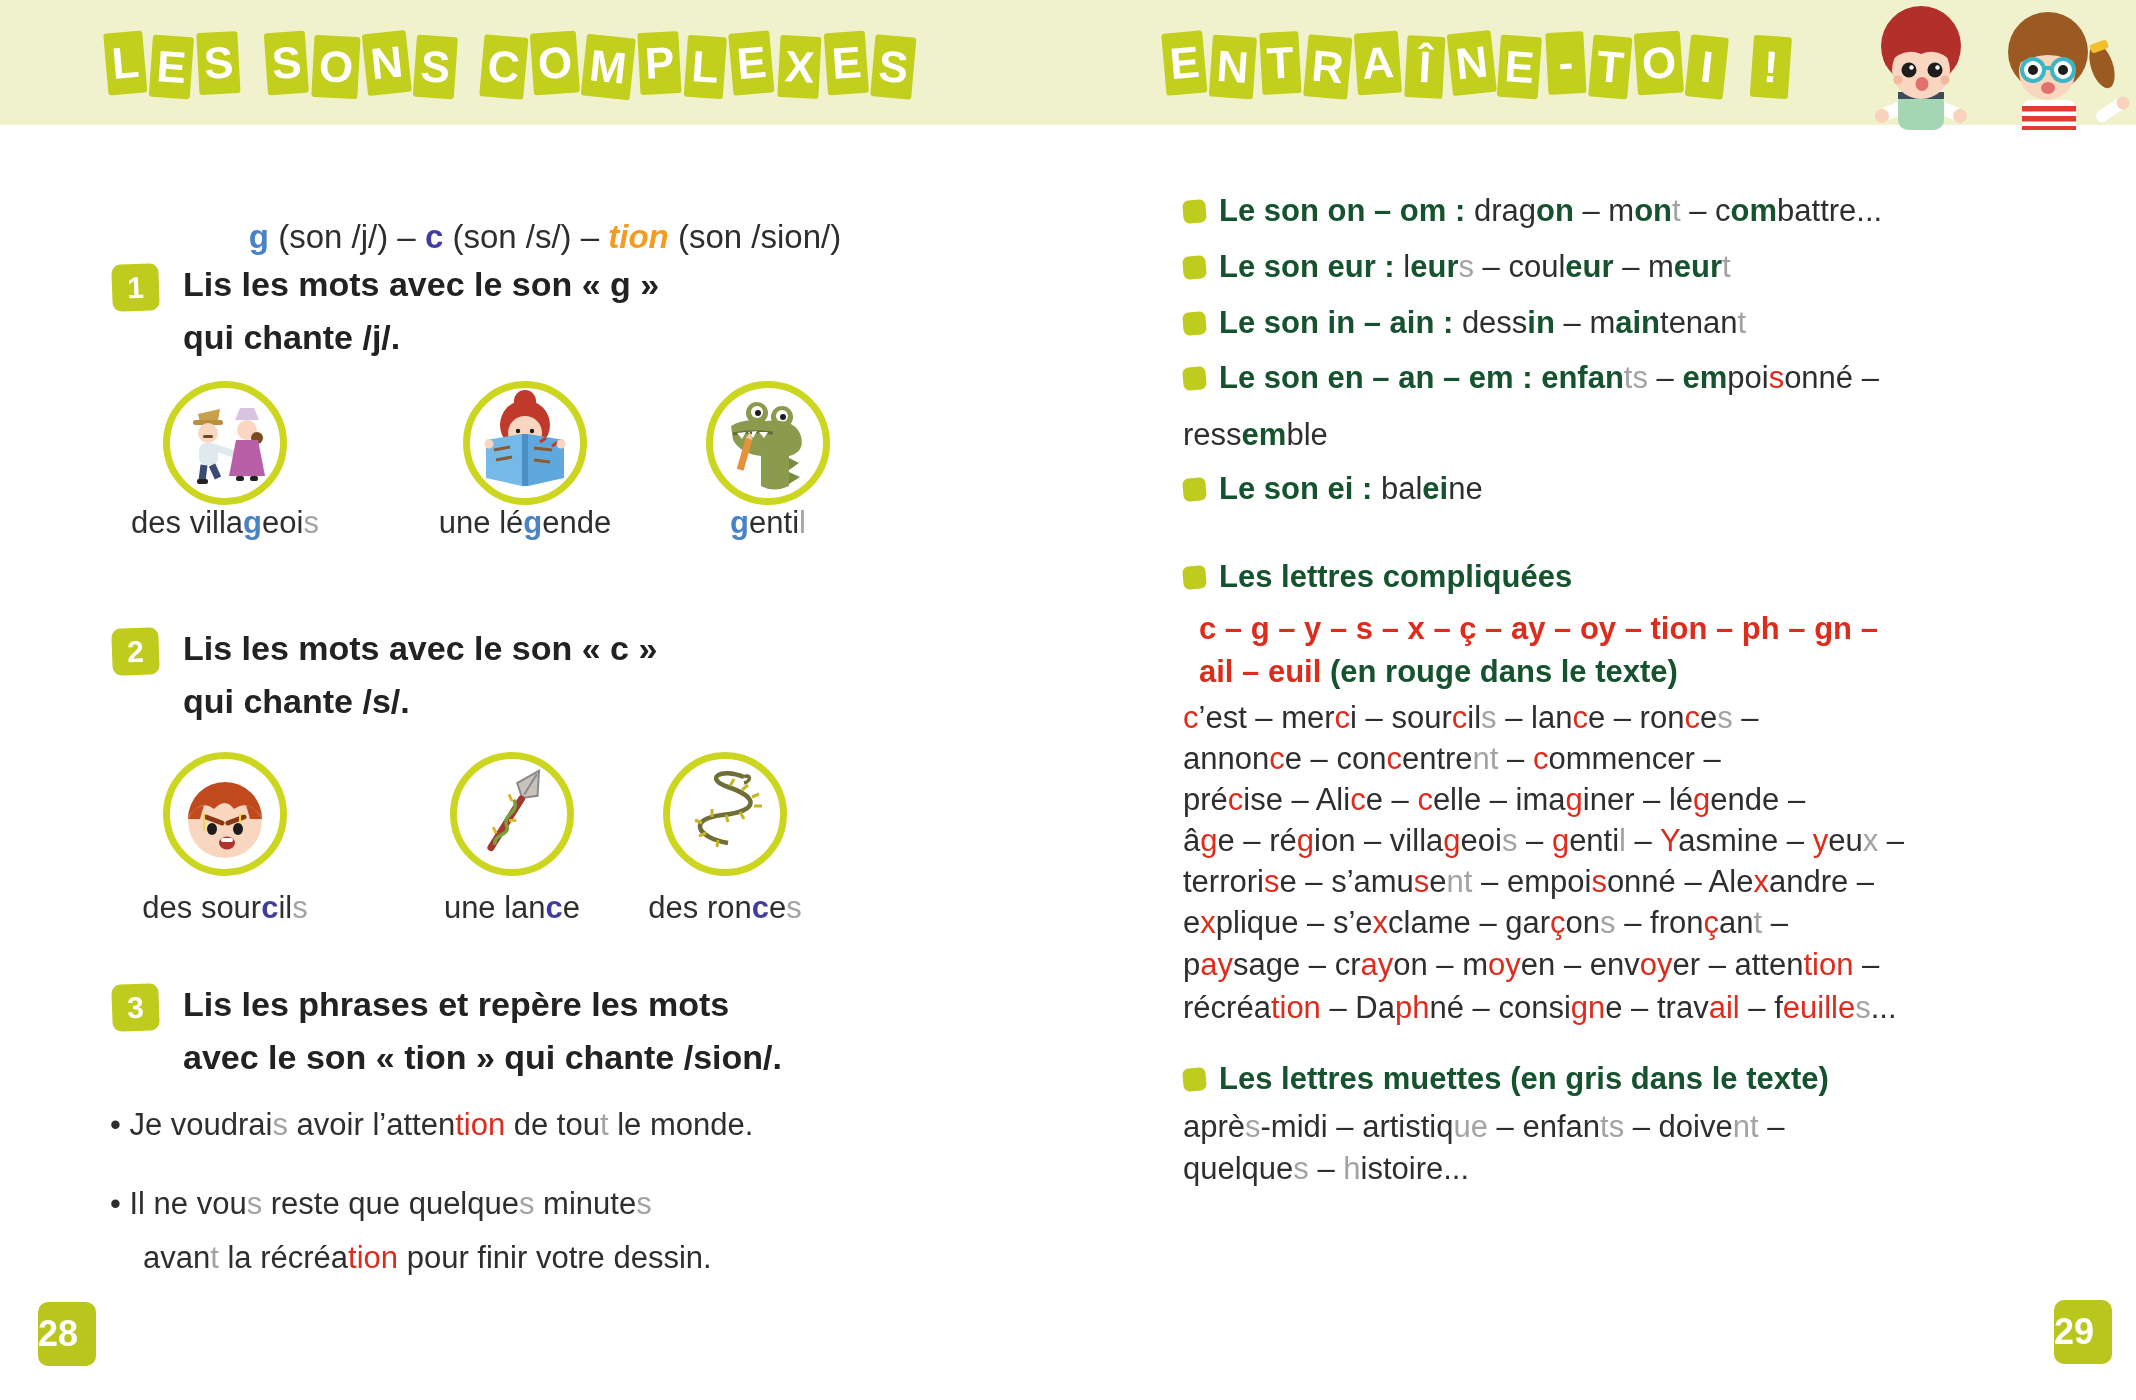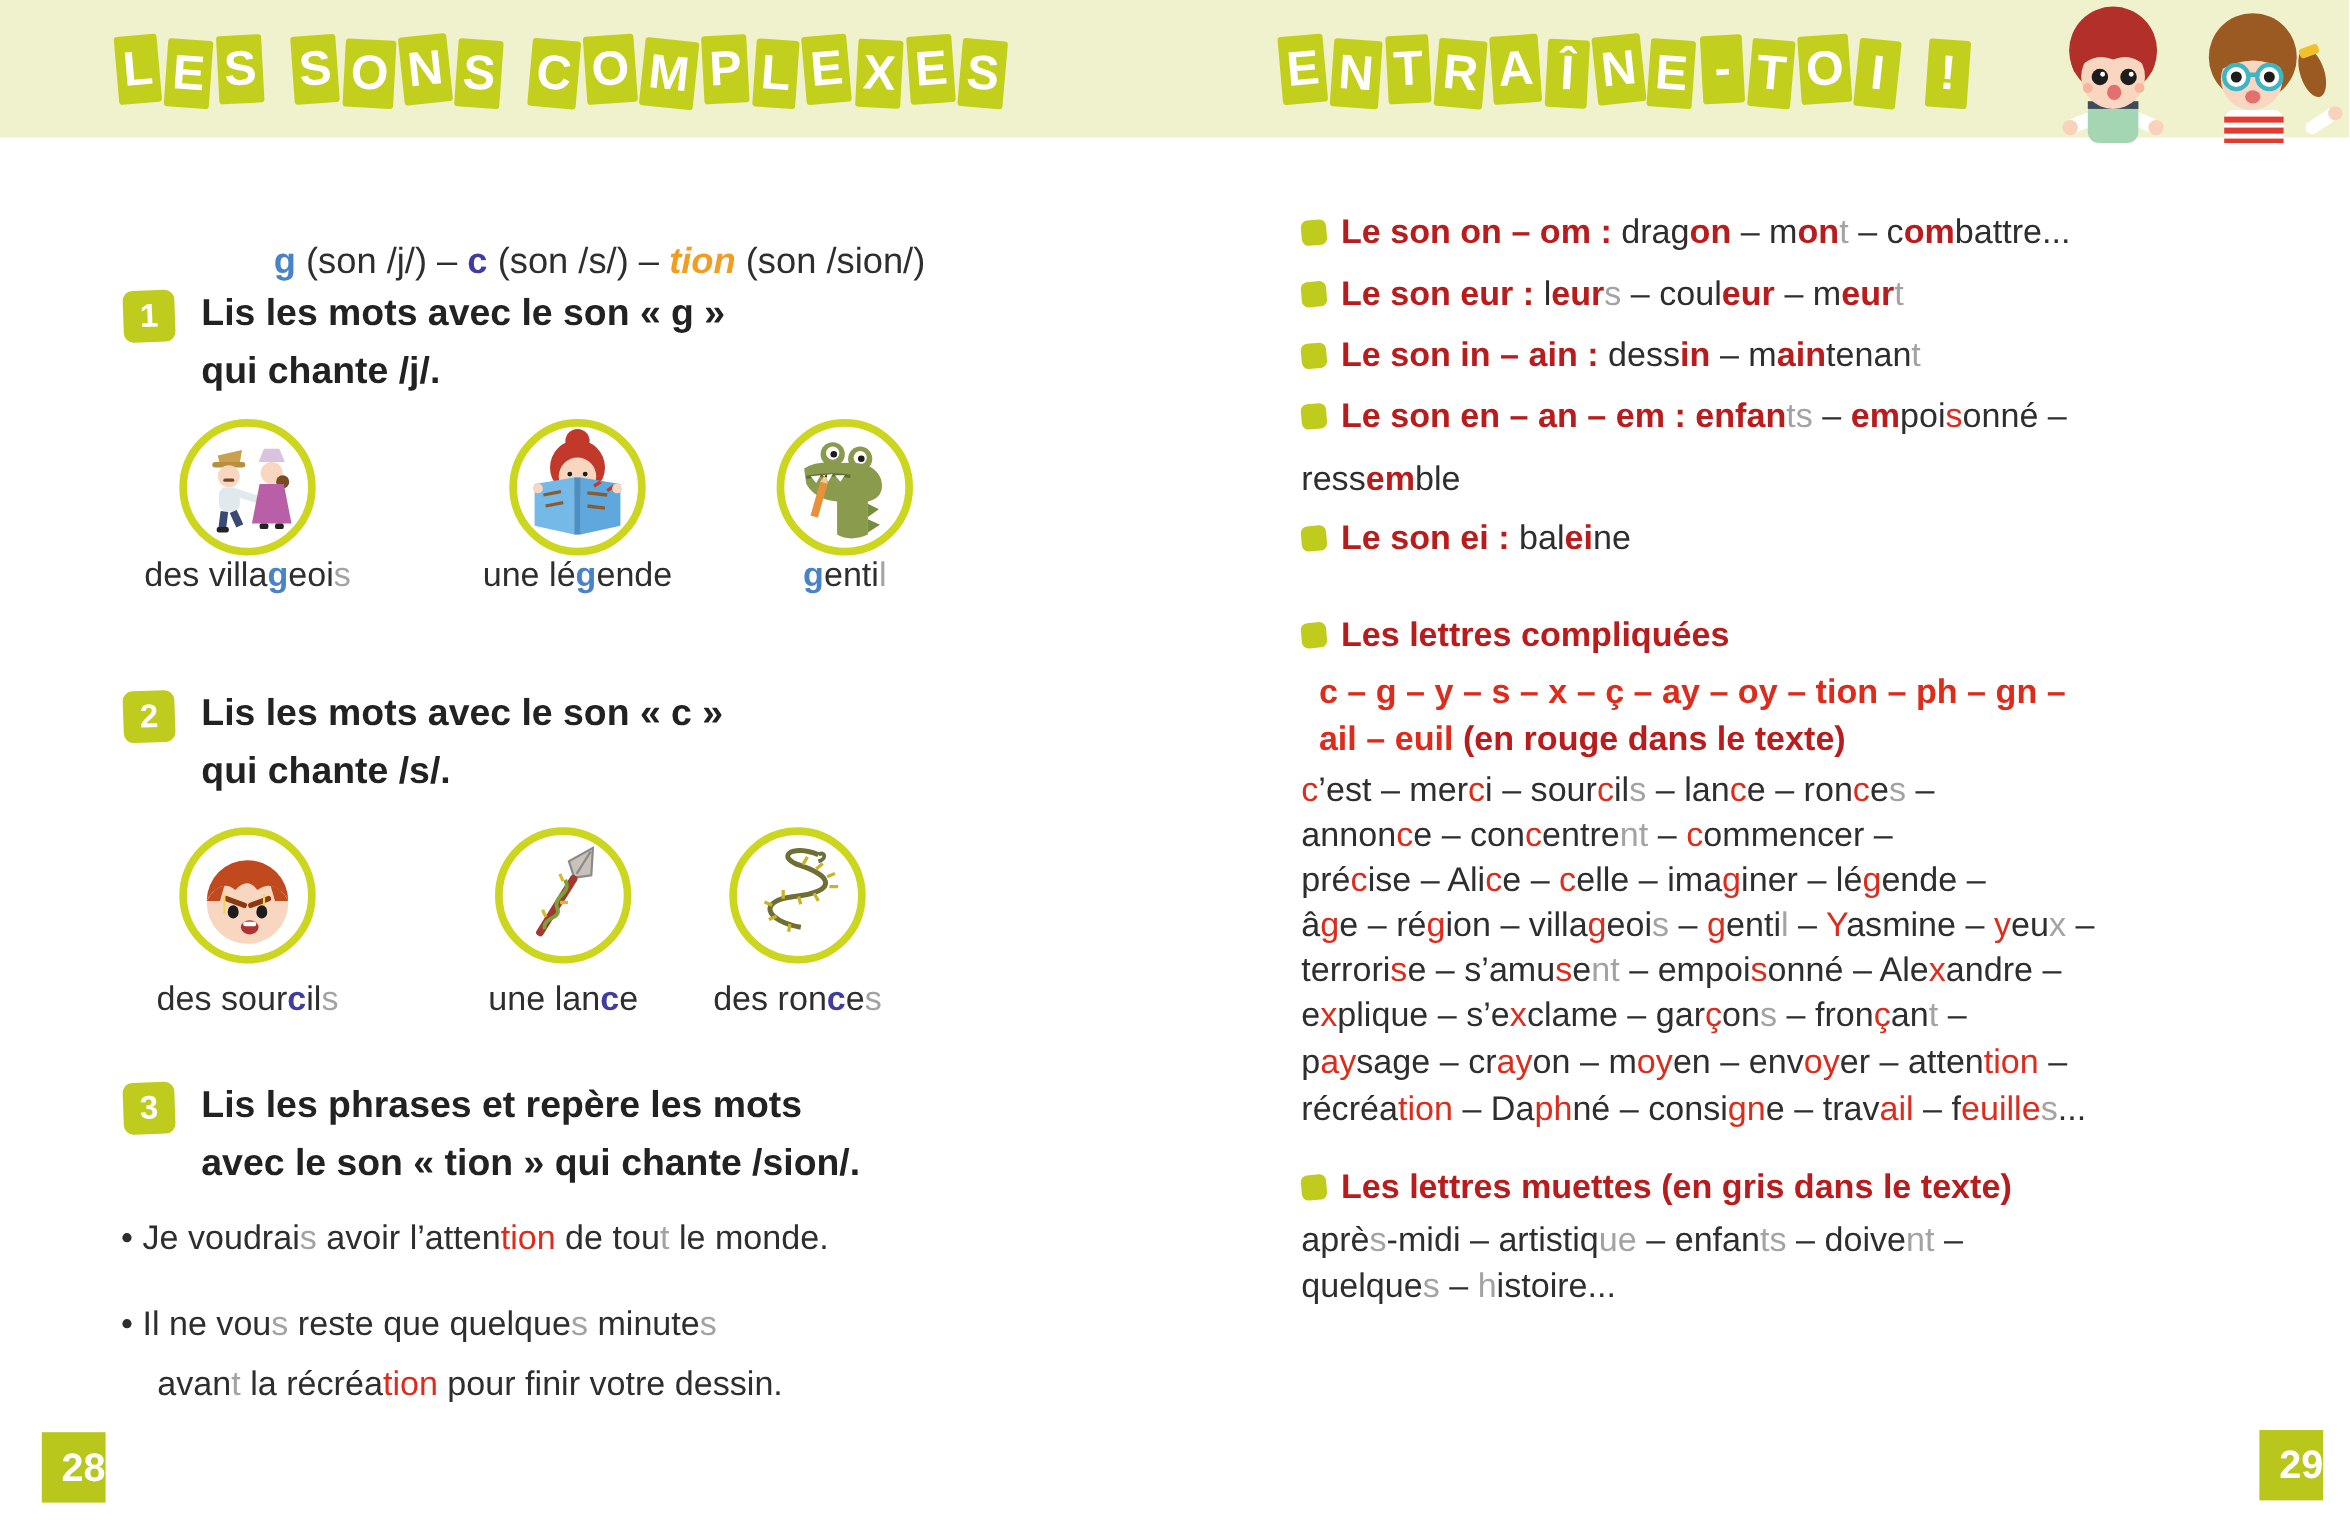--- a/index.html
+++ b/index.html
@@ -27,27 +27,27 @@
        border-radius:50%;background:#fff;overflow:hidden;}
   .pic svg{position:absolute;left:0;top:0;width:110px;height:110px;}
   .cap{position:absolute;width:240px;text-align:center;font-size:31px;white-space:nowrap;}
 
   .phr{position:absolute;font-size:31px;white-space:nowrap;}
 
   .rline{position:absolute;left:1183px;font-size:31px;line-height:42px;white-space:nowrap;}
   .gb{display:inline-block;width:23px;height:23px;border-radius:6px;background:#bfcc1e;
       margin-right:13px;vertical-align:-2px;transform:rotate(-5deg);}
 
-  .badge{position:absolute;width:58px;height:64px;background:#b9c61b;border-radius:0;
-         color:#fff;font-weight:bold;font-size:36px;text-align:right;line-height:64px;}
+  .badge{position:absolute;width:58px;height:64px;background:#b9c61b;border-radius:10px;
+         color:#fff;font-weight:bold;font-size:36px;text-align:left;line-height:64px;}
 
   
   .s-k{color:#2e2e2e;}
   .s-g{color:#a3a3a3;}
-  .s-b{color:#b91c1c;font-weight:bold;}
+  .s-b{color:#14532d;font-weight:bold;}
   .s-r{color:#dd2b1c;}
   .s-rb{color:#dd2b1c;font-weight:bold;margin-left:16px;}
   .s-bb{color:#4a82c8;font-weight:bold;}
   .s-ib{color:#413da0;font-weight:bold;}
   .s-ob{color:#f39c22;font-weight:bold;font-style:italic;}
 </style>
 </head>
 <body>
 
 <div class="canvas">

